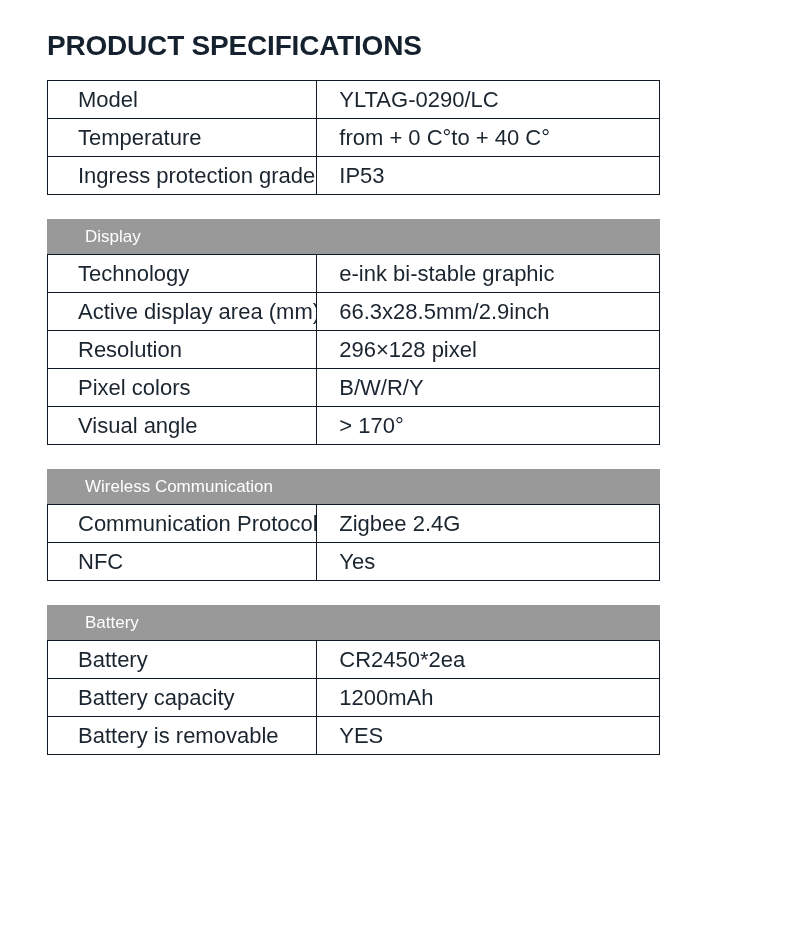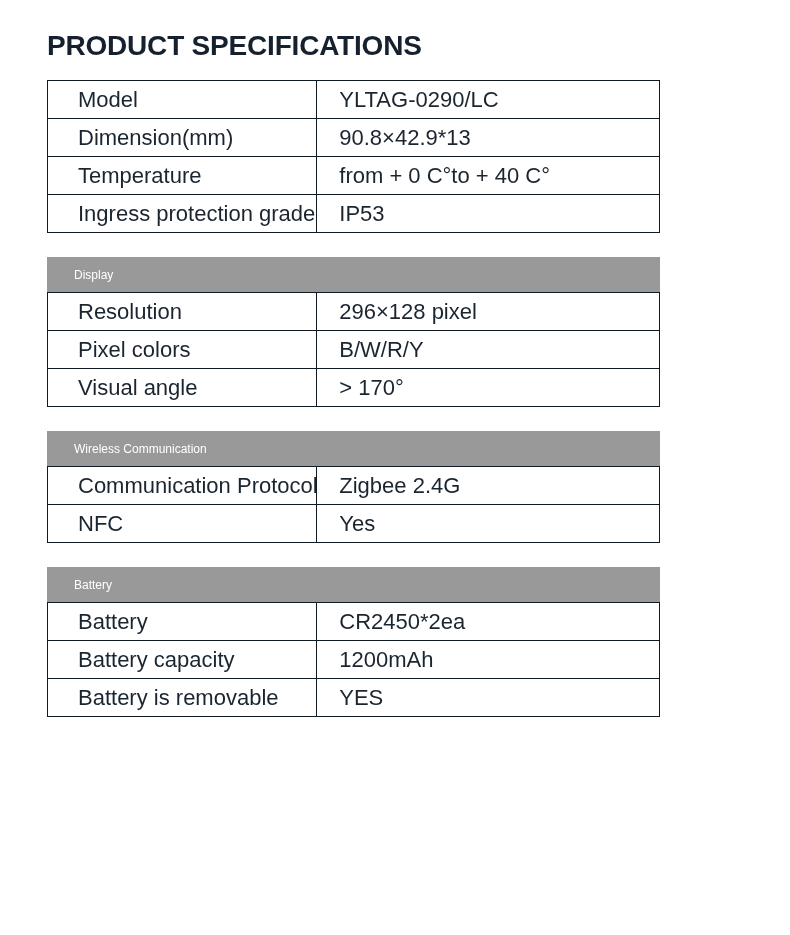--- a/index.html
+++ b/index.html
@@ -20,24 +20,24 @@
     letter-spacing: -0.2px;
     color: #15212e;
     margin-bottom: 18px;
   }
   .spec-section { margin-top: 24px; }
   .spec-section.first { margin-top: 0; }
   .section-header {
     height: 35px;
     background: #999999;
     color: #ffffff;
-    font-size: 12px;
+    font-size: 17px;
     display: flex;
     align-items: center;
-    padding-left: 27px;
+    padding-left: 38px;
   }
   table.spec-table {
     width: 100%;
     border-collapse: collapse;
     table-layout: fixed;
   }
   table.spec-table td {
     border: 1.5px solid #101b26;
     height: 38px;
     font-size: 22px;
@@ -57,39 +57,43 @@
   <h1 class="title">PRODUCT SPECIFICATIONS</h1>
 
   <section class="spec-section first">
     <table class="spec-table">
       <tbody>
         <tr>
           <td class="label-cell">Model</td>
           <td class="value-cell">YLTAG-0290/LC</td>
         </tr>
         <tr>
-          <td class="label-cell">Dimension(mm)</td>
-          <td class="value-cell">90.8×42.9*13</td>
-        </tr>
-        <tr>
           <td class="label-cell">Temperature</td>
           <td class="value-cell">from + 0 C°to + 40 C°</td>
         </tr>
         <tr>
           <td class="label-cell">Ingress protection grade</td>
           <td class="value-cell">IP53</td>
         </tr>
       </tbody>
     </table>
   </section>
 
   <section class="spec-section">
     <div class="section-header">Display</div>
     <table class="spec-table">
       <tbody>
+        <tr>
+          <td class="label-cell">Technology</td>
+          <td class="value-cell">e-ink bi-stable graphic</td>
+        </tr>
+        <tr>
+          <td class="label-cell">Active display area (mm)</td>
+          <td class="value-cell">66.3x28.5mm/2.9inch</td>
+        </tr>
         <tr>
           <td class="label-cell">Resolution</td>
           <td class="value-cell">296×128 pixel</td>
         </tr>
         <tr>
           <td class="label-cell">Pixel colors</td>
           <td class="value-cell">B/W/R/Y</td>
         </tr>
         <tr>
           <td class="label-cell">Visual angle</td>

